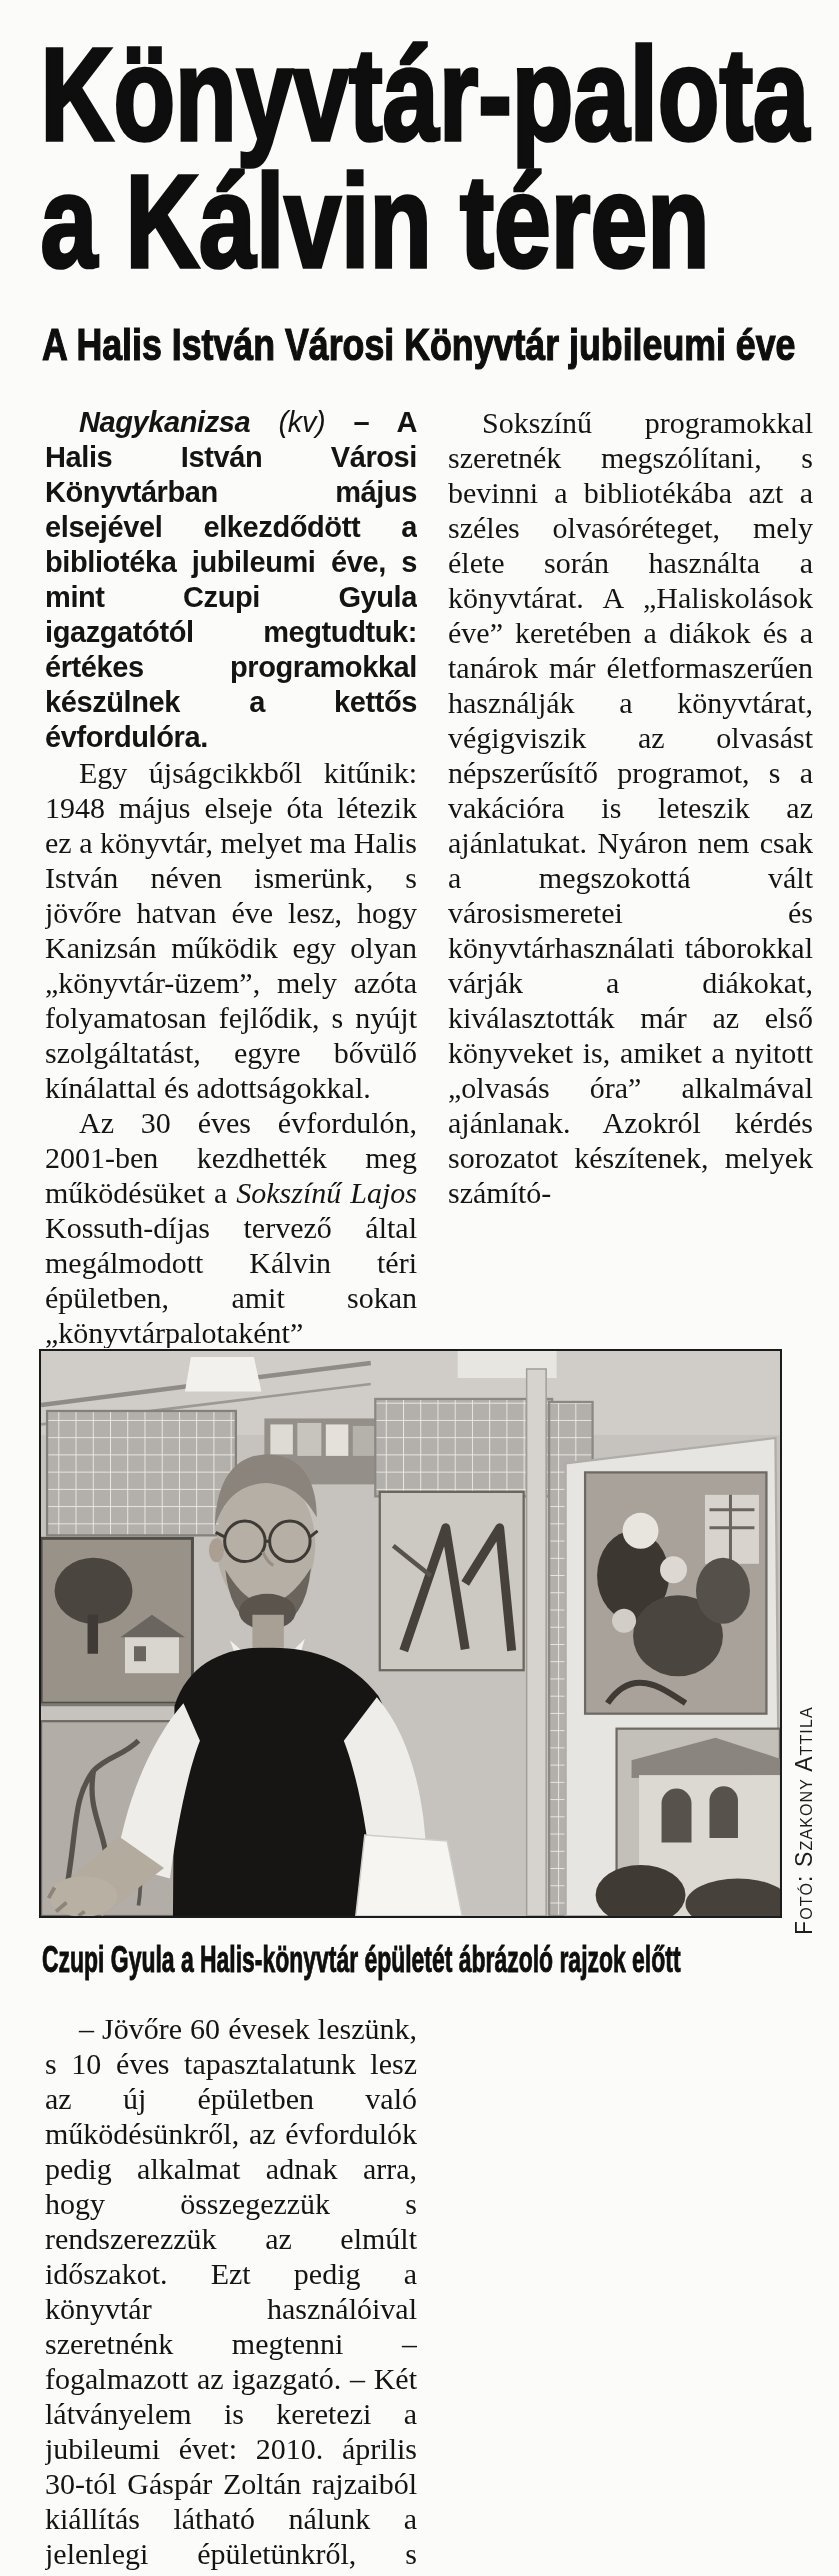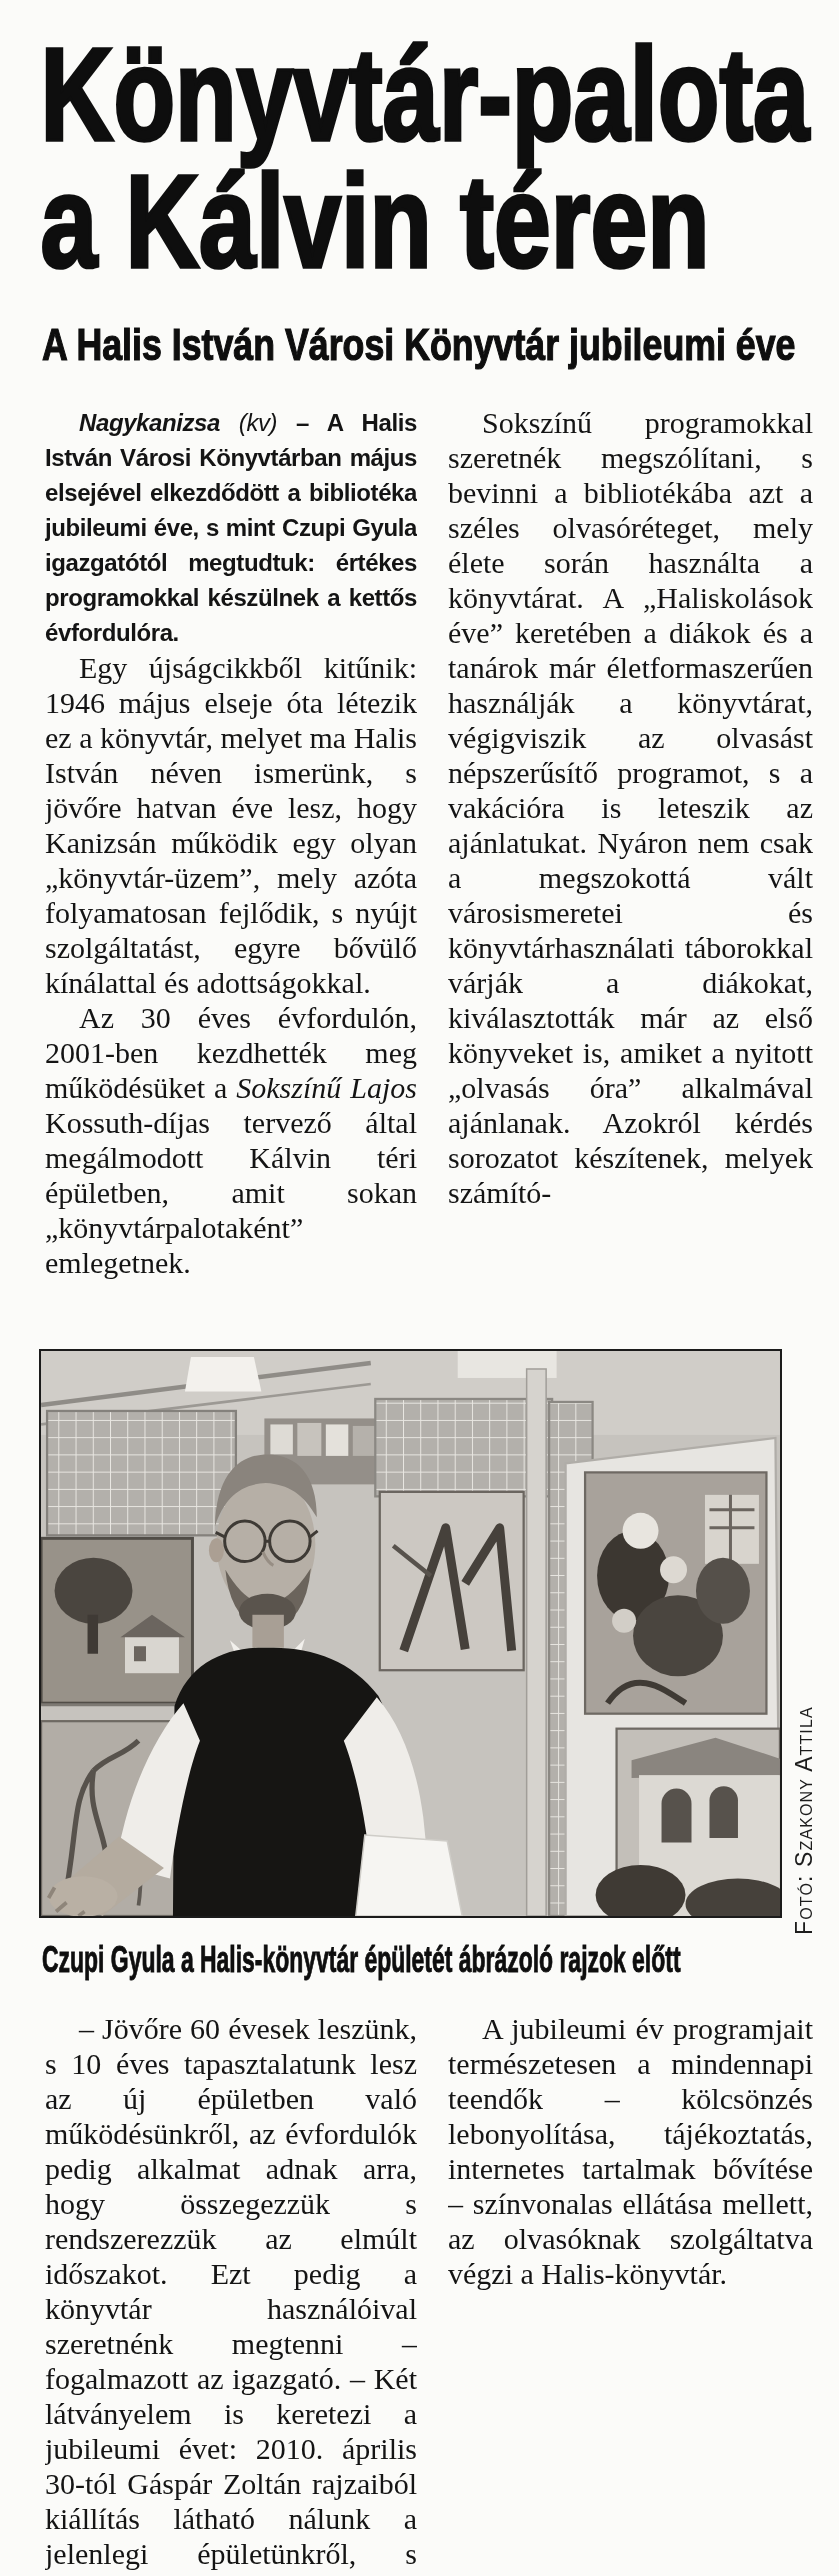--- a/index.html
+++ b/index.html
@@ -19,21 +19,21 @@
   .tcap{font-size:50px;stroke-width:1.2px;}
   .col{
     text-align:justify;overflow:hidden;
     font-size:30px;line-height:35px;
     hyphens:auto;-webkit-hyphens:auto;
   }
   .col p{margin:0;text-indent:34px;}
   .col p.noindent{text-indent:0;}
   .lead{
     font-family:"Liberation Sans",sans-serif;font-weight:700;
-    font-size:24px;line-height:35px;letter-spacing:-0.4px;
+    font-size:29px;line-height:35px;letter-spacing:-0.4px;
   }
   .lead .bi{font-style:italic;}
   .lead .i{font-style:italic;font-weight:400;}
   .photo-frame{
     left:39px;top:1349px;width:739px;height:565px;
     border:2.2px solid #1b1b1b;background:#c6c3be;
   }
   .photo-credit{
     left:788px;top:1935px;width:375px;height:33px;
     transform:rotate(-90deg);transform-origin:0 0;
@@ -53,21 +53,21 @@
   <text class="headline t1" x="2" y="186" textLength="1026" lengthAdjust="spacingAndGlyphs">Könyvtár-palota</text>
   <text class="headline t1" x="2" y="356" textLength="893" lengthAdjust="spacingAndGlyphs">a Kálvin téren</text>
 </svg>
 
 <svg class="abs" style="left:39px;top:312px" width="764" height="60" viewBox="0 0 1020 80">
   <text class="headline tsub" x="4" y="64" textLength="1006" lengthAdjust="spacingAndGlyphs">A Halis István Városi Könyvtár jubileumi éve</text>
 </svg>
 
 <div class="abs col colL top-col" lang="hu">
   <p class="lead"><span class="bi">Nagykanizsa</span> <span class="i">(kv)</span> <span>– A Halis István Városi Könyvtárban május elsejével elkezdődött a bibliotéka jubileumi éve, s mint Czupi Gyula igazgatótól megtudtuk: értékes programokkal készülnek a kettős évfordulóra.</span></p>
-  <p>Egy újságcikkből kitűnik: 1946 május elseje óta létezik ez a könyvtár, melyet ma Halis István néven ismerünk, s jövőre hatvan éve lesz, hogy Kanizsán működik egy olyan „könyvtár-üzem”, mely azóta folyamatosan fejlődik, s nyújt szolgáltatást, egyre bővülő kínálattal és adottságokkal.</p>
+  <p>Egy újságcikkből kitűnik: 1948 május elseje óta létezik ez a könyvtár, melyet ma Halis István néven ismerünk, s jövőre hatvan éve lesz, hogy Kanizsán működik egy olyan „könyvtár-üzem”, mely azóta folyamatosan fejlődik, s nyújt szolgáltatást, egyre bővülő kínálattal és adottságokkal.</p>
   <p><span>Az 30 éves évfordulón, 2001-ben kezdhették meg működésüket a </span><i>Sokszínű Lajos</i><span> Kossuth-díjas tervező által megálmodott Kálvin téri épületben, amit sokan „könyvtárpalotaként” emlegetnek.</span></p>
 </div>
 
 <div class="abs col colR top-col" lang="hu">
   <p>Sokszínű programokkal szeretnék megszólítani, s bevinni a bibliotékába azt a széles olvasóréteget, mely élete során használta a könyvtárat. A „Haliskolások éve” keretében a diákok és a tanárok már életformaszerűen használják a könyvtárat, végigviszik az olvasást népszerűsítő programot, s a vakációra is leteszik az ajánlatukat. Nyáron nem csak a megszokottá vált városismeretei és könyvtárhasználati táborokkal várják a diákokat, kiválasztották már az első könyveket is, amiket a nyitott „olvasás óra” alkalmával ajánlanak. Azokról kérdés sorozatot készítenek, melyek számító-</p>
 </div>
 
 <div class="abs photo-frame">
   <svg width="739" height="565" viewBox="0 0 986 754">
     <defs>
@@ -177,15 +177,14 @@
 
 <svg class="abs" style="left:39px;top:1936px" width="682" height="48" viewBox="0 0 910 64">
   <text class="headline tcap" x="4" y="48" textLength="852" lengthAdjust="spacingAndGlyphs">Czupi Gyula a Halis-könyvtár épületét ábrázoló rajzok előtt</text>
 </svg>
 
 <div class="abs col colL bot-col" lang="hu">
   <p>– Jövőre 60 évesek leszünk, s 10 éves tapasztalatunk lesz az új épületben való működésünkről, az évfordulók pedig alkalmat adnak arra, hogy összegezzük s rendszerezzük az elmúlt időszakot. Ezt pedig a könyvtár használóival szeretnénk megtenni – fogalmazott az igazgató. – Két látványelem is keretezi a jubileumi évet: 2010. április 30-tól Gáspár Zoltán rajzaiból kiállítás látható nálunk a jelenlegi épületünkről, s terveink szerint 2011. május</p>
 </div>
 
 <div class="abs col colR bot-col" lang="hu">
-  <p>A jubileumi év programjait természetesen a mindennapi teendők – kölcsönzés lebonyolítása, tájékoztatás, internetes tartalmak bővítése – színvonalas ellátása mellett, az olvasóknak szolgáltatva végzi a Halis-könyvtár.</p>
 </div>
 
 
 </body></html>

